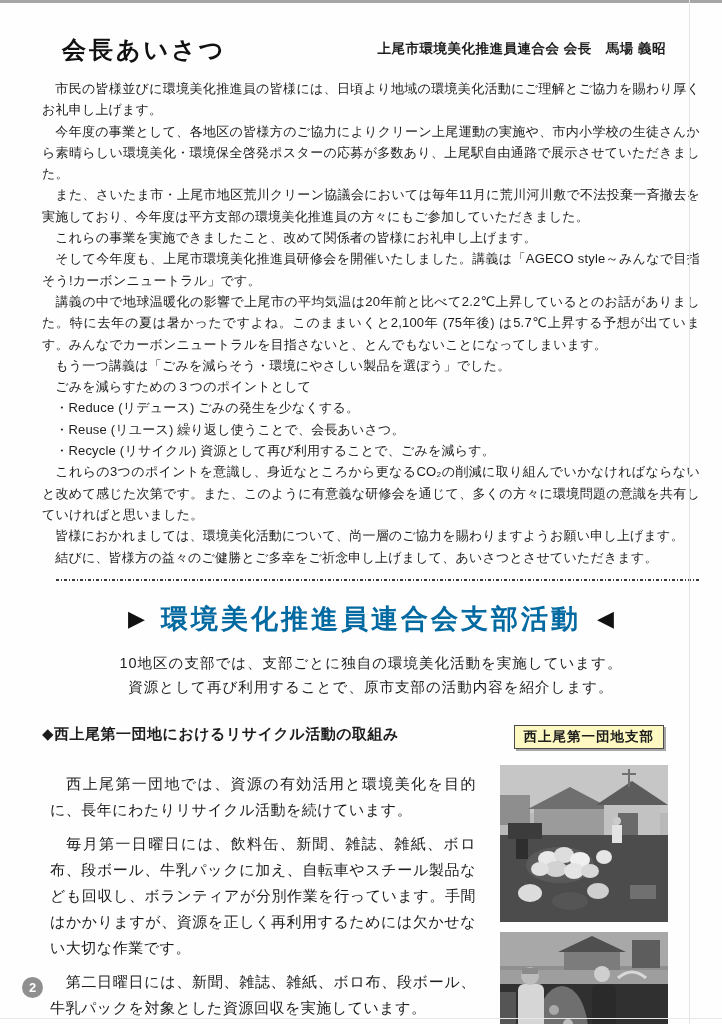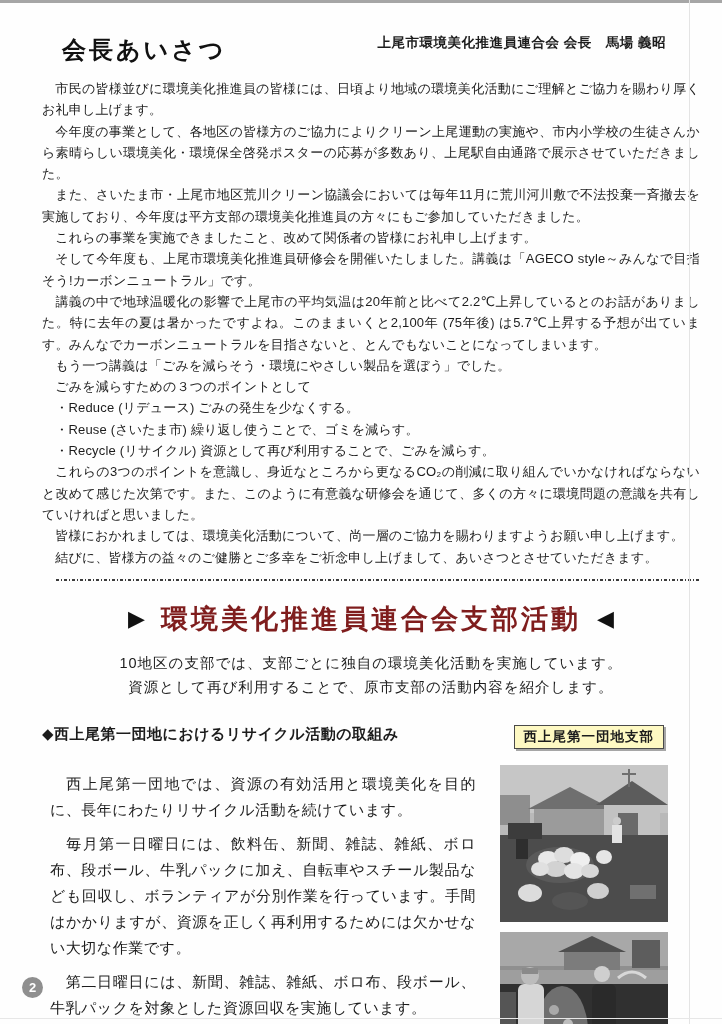--- a/index.html
+++ b/index.html
@@ -24,21 +24,21 @@
   .scan-edge-right {
     position: absolute; top: 0; bottom: 0; right: 32px; width: 1px;
     background: #e4e4e4;
   }
   .scan-edge-bottom {
     position: absolute; left: 0; right: 0; bottom: 5px; height: 1px;
     background: #e7e7e7;
   }
   
   .greeting-head {
-    display: flex; align-items: flex-start; justify-content: space-between;
+    display: flex; align-items: center; justify-content: space-between;
     margin-bottom: 12px; padding-right: 34px;
   }
   .greeting-title {
     font-size: 24px; font-weight: bold; letter-spacing: 3px;
     margin-left: 20px; color: #111;
   }
   .greeting-author {
     font-size: 13.5px; font-weight: bold; letter-spacing: 0.5px;
     padding-bottom: 2px;
   }
@@ -54,21 +54,21 @@
       #3c3c3c 0px, #3c3c3c 3px, transparent 3px, transparent 5px,
       #3c3c3c 5px, #3c3c3c 6px, transparent 6px, transparent 8px);
     background-size: 100% 2px; background-repeat: no-repeat; background-position: 0 1px;
   }
   
   .branch-title-row {
     display: flex; align-items: center; justify-content: center;
     gap: 16px; margin-top: 20px;
   }
   .branch-title {
-    font-size: 27px; font-weight: bold; letter-spacing: 3px; color: #7f1d1d;
+    font-size: 27px; font-weight: bold; letter-spacing: 3px; color: #0369a1;
   }
   .tri { font-size: 22px; color: #111; line-height: 1; }
   .branch-intro {
     text-align: center; margin-top: 14px;
     font-size: 14.5px; line-height: 24px; letter-spacing: 1px;
   }
   .subsection-head {
     display: flex; align-items: flex-start; justify-content: space-between;
     margin-top: 26px; padding-right: 36px;
   }
@@ -120,21 +120,21 @@
     <div class="greeting-body">
         <p class="para">　市民の皆様並びに環境美化推進員の皆様には、日頃より地域の環境美化活動にご理解とご協力を賜わり厚くお礼申し上げます。</p>
         <p class="para">　今年度の事業として、各地区の皆様方のご協力によりクリーン上尾運動の実施や、市内小学校の生徒さんから素晴らしい環境美化・環境保全啓発ポスターの応募が多数あり、上尾駅自由通路で展示させていただきました。</p>
         <p class="para">　また、さいたま市・上尾市地区荒川クリーン協議会においては毎年11月に荒川河川敷で不法投棄一斉撤去を実施しており、今年度は平方支部の環境美化推進員の方々にもご参加していただきました。</p>
         <p class="para">　これらの事業を実施できましたこと、改めて関係者の皆様にお礼申し上げます。</p>
         <p class="para">　そして今年度も、上尾市環境美化推進員研修会を開催いたしました。講義は「AGECO style～みんなで目指そう!カーボンニュートラル」です。</p>
         <p class="para">　講義の中で地球温暖化の影響で上尾市の平均気温は20年前と比べて2.2℃上昇しているとのお話がありました。特に去年の夏は暑かったですよね。このままいくと2,100年 (75年後) は5.7℃上昇する予想が出ています。みんなでカーボンニュートラルを目指さないと、とんでもないことになってしまいます。</p>
         <p class="para">　もう一つ講義は「ごみを減らそう・環境にやさしい製品を選ぼう」でした。</p>
         <p class="para">　ごみを減らすための３つのポイントとして</p>
         <p class="para">　・Reduce (リデュース) ごみの発生を少なくする。</p>
-        <p class="para">　・Reuse (さいたま市) 繰り返し使うことで、ゴミを減らす。</p>
+        <p class="para">　・Reuse (リユース) 繰り返し使うことで、会長あいさつ。</p>
         <p class="para">　・Recycle (リサイクル) 資源として再び利用することで、ごみを減らす。</p>
         <p class="para">　これらの3つのポイントを意識し、身近なところから更なるCO₂の削減に取り組んでいかなければならないと改めて感じた次第です。また、このように有意義な研修会を通じて、多くの方々に環境問題の意識を共有していければと思いました。</p>
         <p class="para">　皆様におかれましては、環境美化活動について、尚一層のご協力を賜わりますようお願い申し上げます。</p>
         <p class="para">　結びに、皆様方の益々のご健勝とご多幸をご祈念申し上げまして、あいさつとさせていただきます。</p>
       </div>
   </div>
 
   <div class="dotted-divider"></div>
 
   <div class="branch-section">

